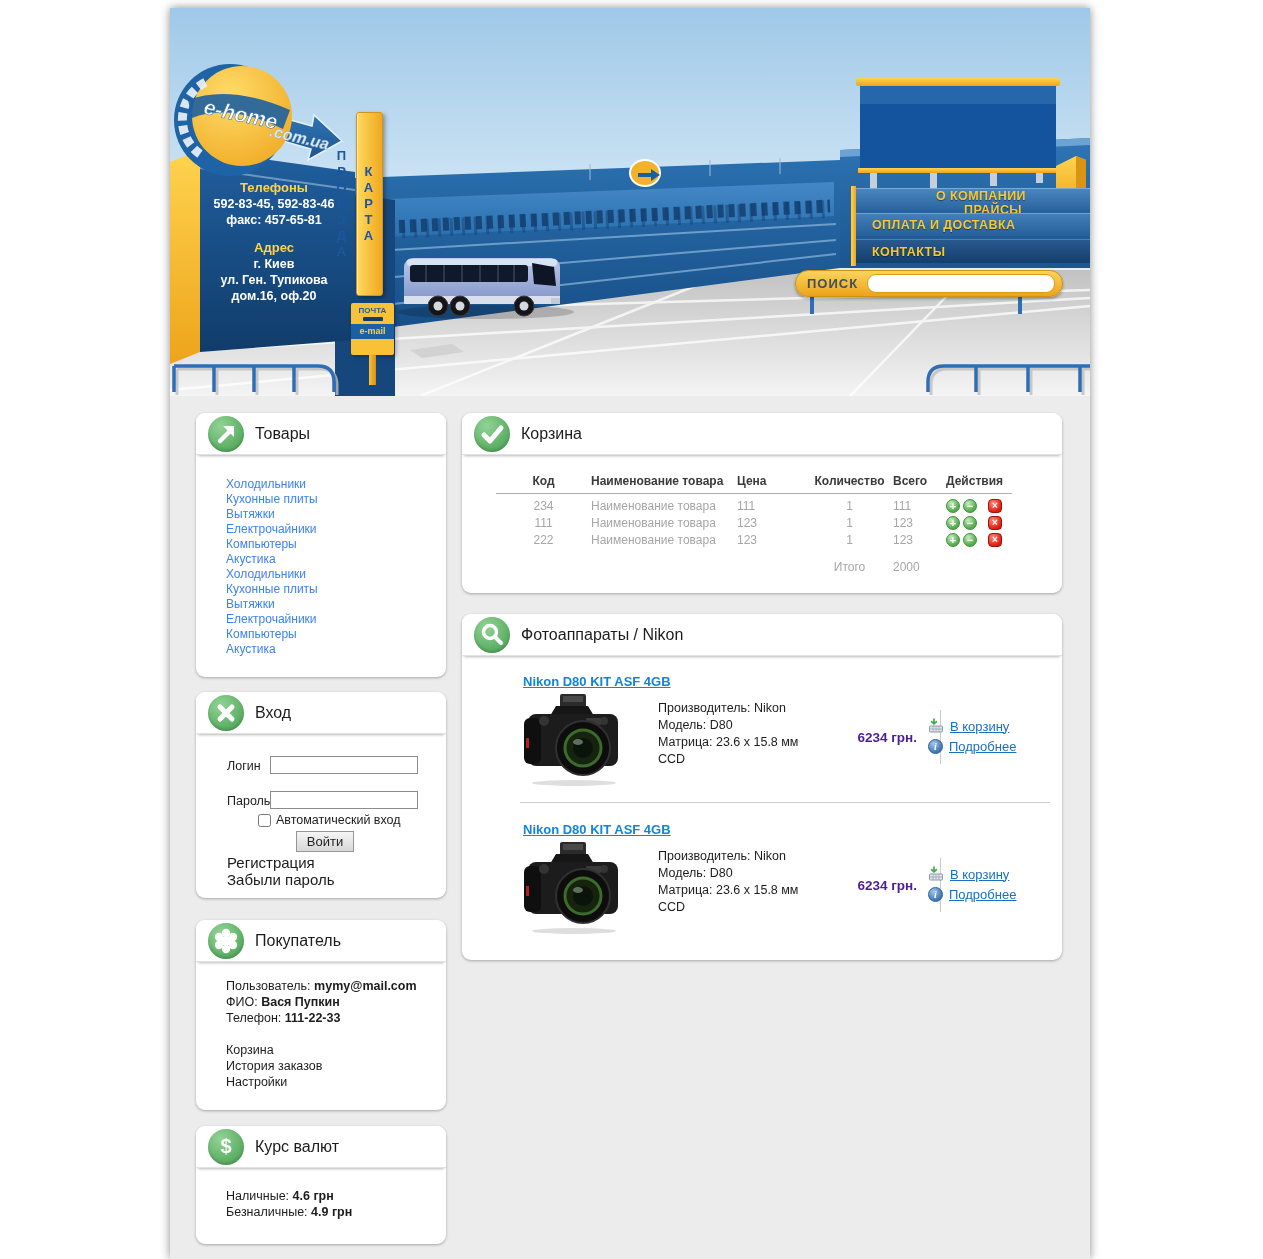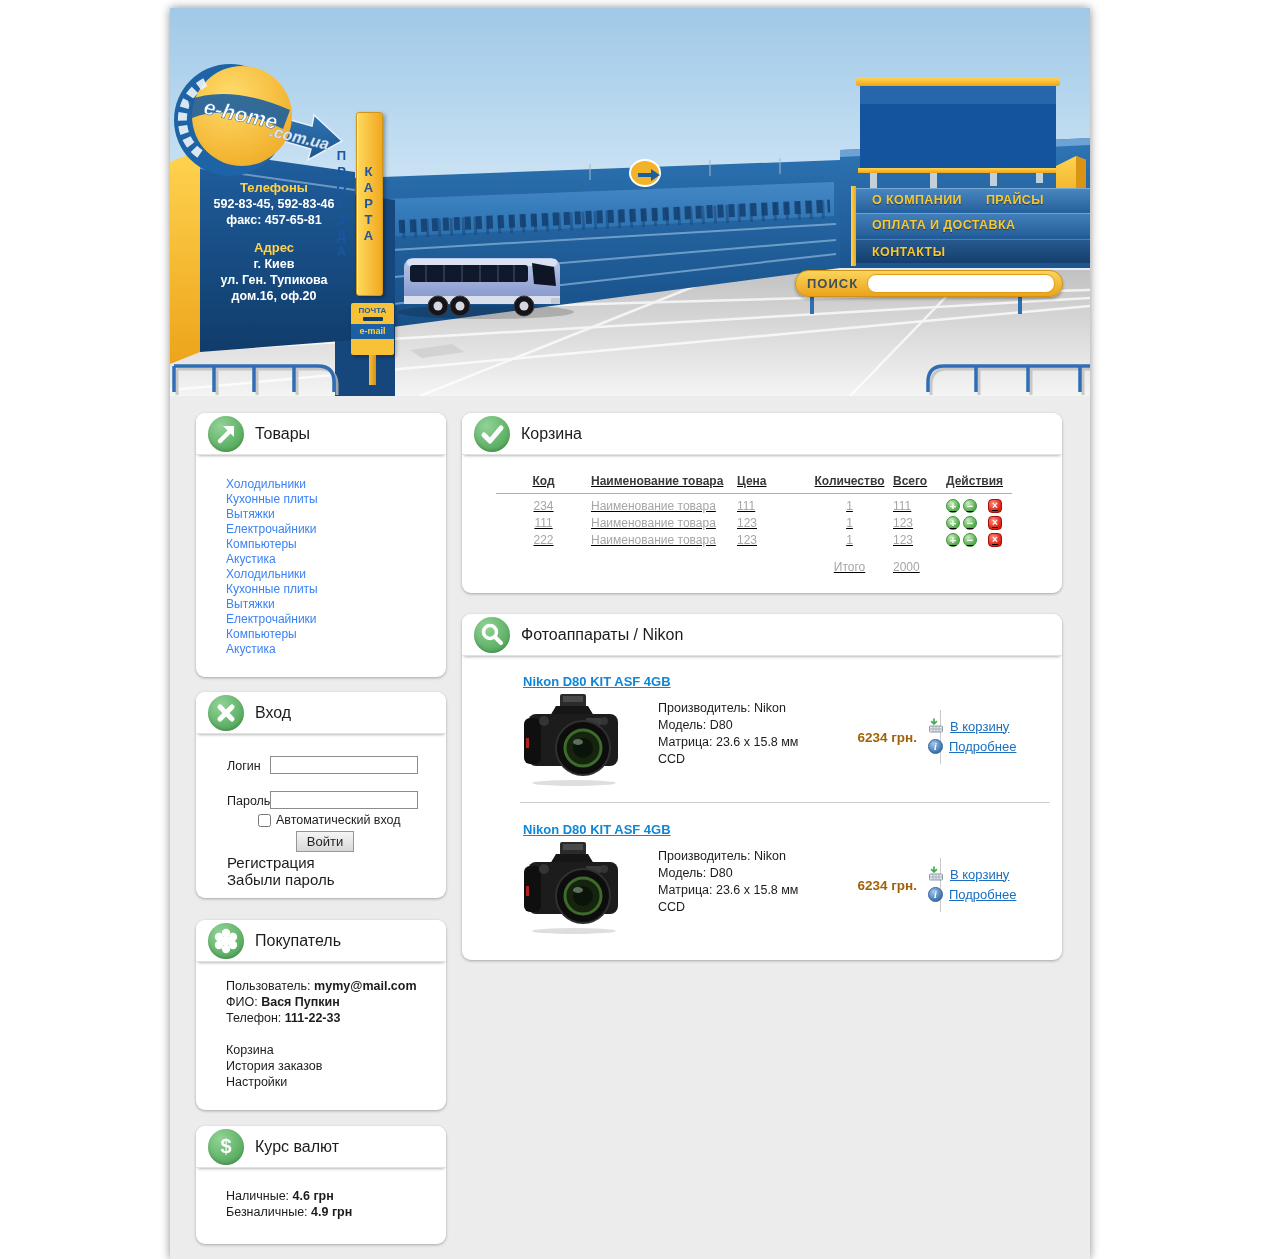--- a/index.html
+++ b/index.html
@@ -31,21 +31,21 @@
   .hero-title .t2 { font-size:31px; font-weight:bold; color:#3f6590; letter-spacing:1px; margin-top:1px;
                     text-shadow:-1px -1px 0 rgba(255,255,255,.85), 1px -1px 0 rgba(255,255,255,.85),
                                 -1px 1px 0 rgba(255,255,255,.85), 2px 2px 2px rgba(0,0,0,.25); }
 
   .nav-edge { position:absolute; left:681px; top:178px; width:5px; height:80px;
               background:linear-gradient(90deg,#ffd34f,#e8a81f); }
   .nav-row { position:absolute; left:686px; width:234px; display:flex; align-items:center;
              padding-left:16px; font-weight:bold; font-size:12.5px; letter-spacing:.4px;
              color:#f8c832; text-shadow:0 1px 1px rgba(0,0,0,.45); cursor:pointer; }
   .nav-row .nav-item { cursor:pointer; }
-  .nav-r1 { top:180px; height:22px; background:linear-gradient(#4886c0,#2b659f); border-top:1px solid #79abd5; }
+  .nav-r1 { top:180px; height:22px; background:linear-gradient(#4886c0,#2b659f); border-top:1px solid #79abd5;flex-direction:column; }
   .nav-r1 .nav-item + .nav-item { margin-left:24px; }
   .nav-r2 { top:205px; height:23px; background:linear-gradient(#427fba,#275f9a); border-top:1px solid #6fa3cf; }
   .nav-r3 { top:231px; height:24px; background:linear-gradient(#28598e,#143f6d); border-top:1px solid #517fae; }
 
   .search { position:absolute; left:625px; top:262px; width:268px; height:27px;
             display:flex; align-items:center; padding:0 7px 0 11px;
             background:linear-gradient(#fad45c,#eca31b); border:1px solid #cf9216;
             border-radius:13px; box-shadow:0 2px 3px rgba(0,0,0,.3); }
   .search .slabel { font-weight:bold; font-size:13px; color:#3f4f5d; letter-spacing:1px; margin-right:9px; }
   .search input { flex:1; height:19px; border:1px solid #e09c17; border-radius:9px;
@@ -95,21 +95,21 @@
   
   .cust-bd { padding:16px 0 0 30px; font-size:12.5px; color:#1c1c1c; line-height:16px; }
   .cust-bd b { font-weight:bold; }
   .gap16 { height:16px; }
   .cust-link { cursor:pointer; }
 
   
   .cur-bd { padding:20px 0 0 30px; font-size:12.5px; color:#1c1c1c; line-height:16px; }
 
   
-  .cart-bd { padding:16px 8px 0 34px;text-decoration:underline; }
+  .cart-bd { padding:16px 8px 0 34px; }
   .crow { display:grid; grid-template-columns:95px 146px 69px 87px 53px 100px; align-items:center; }
   .crow.head { font-size:12px; font-weight:bold; color:#3a3a3a; height:20px; }
   .crow.item { font-size:12px; color:#a6a6a6; height:17px; }
   .crule { width:516px; border-top:1px solid #aeaeae; margin:2px 0 3px; }
   .c-code { text-align:center; }
   .c-qty { text-align:center; }
   .c-act { display:flex; align-items:center; gap:3px; }
   .ic-plus, .ic-minus { width:14px; height:14px; border-radius:50%; border:1px solid #3f8f3c;
       background:radial-gradient(circle at 35% 28%, #c8ecc0, #5cb253 62%, #3f9140);
       color:#fff; font-size:11px; line-height:12px; font-weight:bold; text-align:center; cursor:pointer; }
@@ -121,21 +121,21 @@
   .ctotal .val { color:#a6a6a6; font-size:12px; }
 
   
   .product { position:relative; height:148px; }
   .p-title { position:absolute; left:61px; top:18px; font-size:13px; font-weight:bold;
              color:#0f86d8; text-decoration:underline; cursor:pointer; }
   .p-img { position:absolute; left:58px; top:36px; width:110px; height:95px; }
   .p-specs { position:absolute; left:196px; top:44px; width:182px; font-size:12.5px;
              line-height:17px; color:#1c1c1c; }
   .p-price { position:absolute; left:383px; top:74px; width:72px; text-align:right;
-             font-size:13.5px; font-weight:bold; color:#a16207; }
+             font-size:13.5px; font-weight:bold; color:#4c1d95; }
   .p-divider { position:absolute; left:478px; top:54px; height:54px; border-left:1px solid #c9c9c9; }
   .p-actions { position:absolute; left:466px; top:62px; display:flex; flex-direction:column; gap:5px; }
   .p-link { display:flex; align-items:center; gap:6px; font-size:13px; color:#1a6fc0; cursor:pointer; }
   .p-link .txt { text-decoration:underline; }
   .info-ic { width:15px; height:15px; border-radius:50%; flex:0 0 15px;
              background:radial-gradient(circle at 35% 28%, #a3c6ea, #3c74b0 72%);
              border:1px solid #2c5f98; color:#fff; font-size:10px; line-height:13px;
              font-weight:bold; font-style:italic; text-align:center; font-family:"Liberation Serif",serif; }
   .p-sep { position:absolute; left:58px; top:146px; width:530px; border-top:1px solid #cfcfcf; }
 </style>

